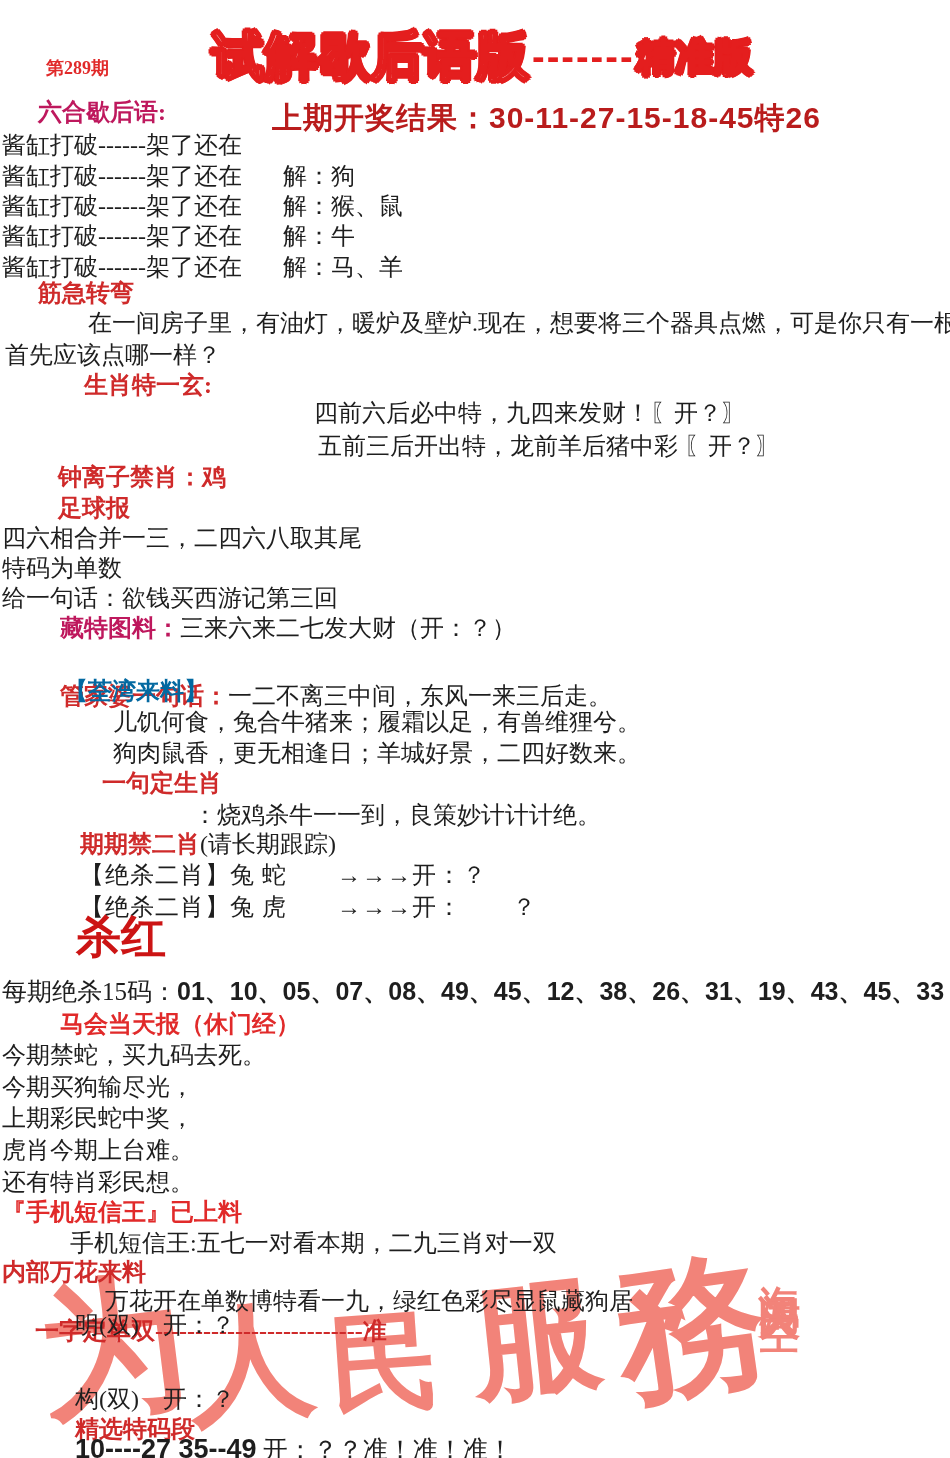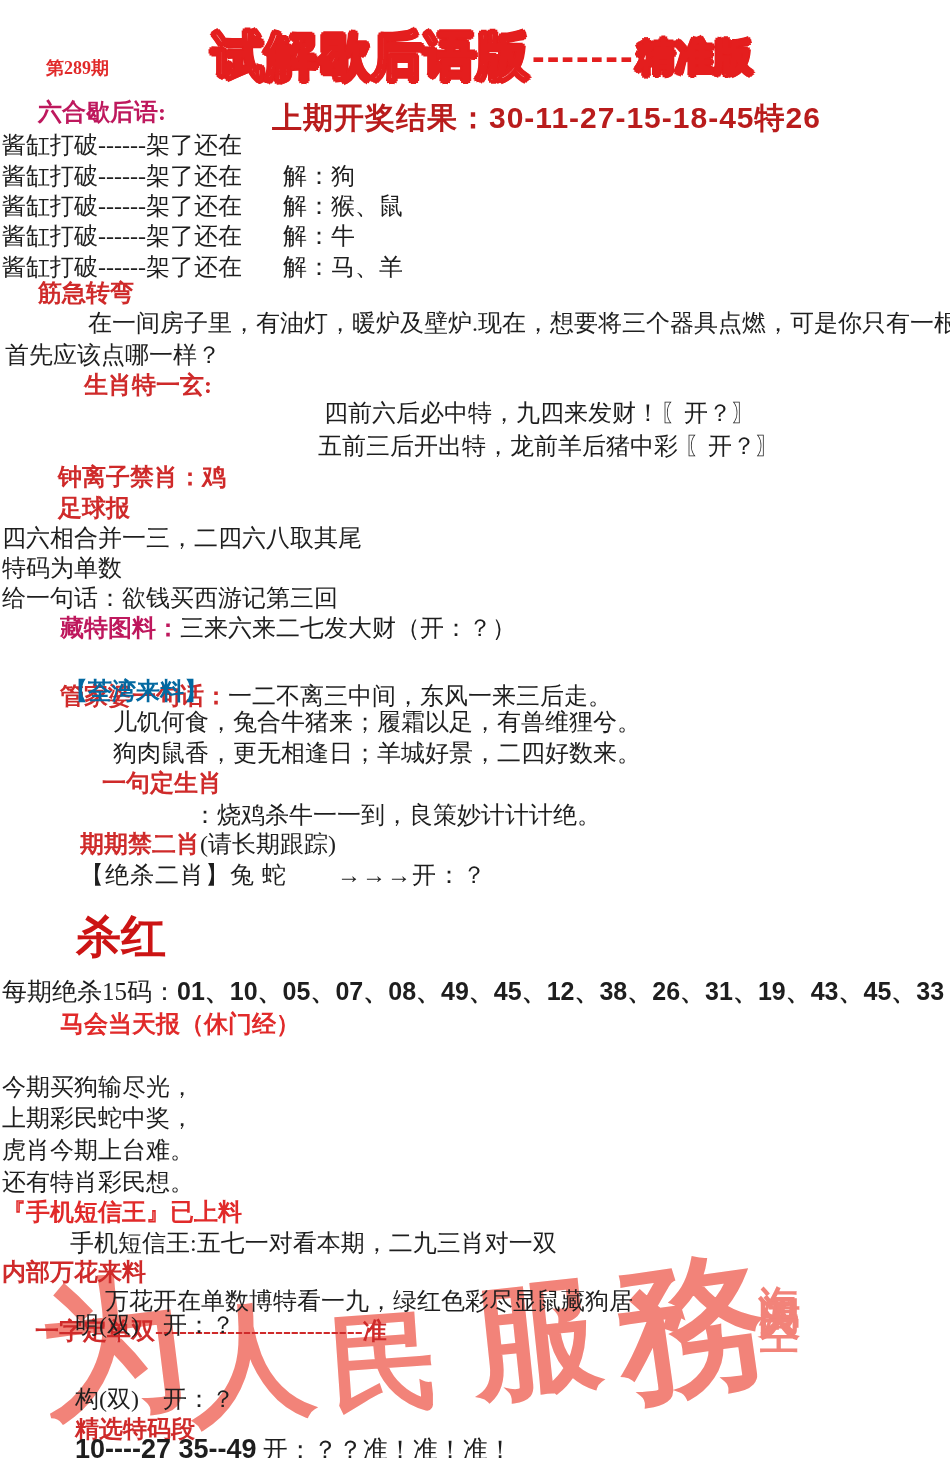--- a/index.html
+++ b/index.html
@@ -105,21 +105,21 @@
     <div class="ln" style="left:2px; top:223px;">酱缸打破------架了还在</div>
     <div class="ln" style="left:283px; top:223px;">解：牛</div>
     <div class="ln" style="left:2px; top:254px;">酱缸打破------架了还在</div>
     <div class="ln" style="left:283px; top:254px;">解：马、羊</div>
 
     <div class="ln red-head" style="left:38px; top:280px;">筋急转弯</div>
     <div class="ln" style="left:88px; top:310px;">在一间房子里，有油灯，暖炉及壁炉.现在，想要将三个器具点燃，可是你只有一根火柴.请问</div>
     <div class="ln" style="left:5px; top:342px;">首先应该点哪一样？</div>
 
     <div class="ln red-head" style="left:84px; top:372px;">生肖特一玄:</div>
-    <div class="ln" style="left:324px; top:400px;">四前六后必中特，九四来发财！〖开？〗</div>
+    <div class="ln" style="left:314px; top:400px;">四前六后必中特，九四来发财！〖开？〗</div>
     <div class="ln" style="left:318px; top:433px;">五前三后开出特，龙前羊后猪中彩 〖开？〗</div>
 
     <div class="ln red-head" style="left:58px; top:464px;">钟离子禁肖：鸡</div>
     <div class="ln red-head" style="left:58px; top:495px;">足球报</div>
     <div class="ln" style="left:2px; top:525px;">四六相合并一三，二四六八取其尾</div>
     <div class="ln" style="left:2px; top:555px;">特码为单数</div>
     <div class="ln" style="left:2px; top:585px;">给一句话：欲钱买西游记第三回</div>
 
     <div class="ln" style="left:60px; top:615px;">
       <span class="red-muted">藏特图料：</span><span>三来六来二七发大财（开：？）</span>
@@ -132,27 +132,29 @@
     <div class="ln" style="left:113px; top:709px;">儿饥何食，兔合牛猪来；履霜以足，有兽维狸兮。</div>
     <div class="ln" style="left:113px; top:740px;">狗肉鼠香，更无相逢日；羊城好景，二四好数来。</div>
 
     <div class="ln red-head" style="left:102px; top:770px;">一句定生肖</div>
     <div class="ln" style="left:193px; top:802px;">：烧鸡杀牛一一到，良策妙计计计绝。</div>
 
     <div class="ln" style="left:80px; top:831px;">
       <span class="red-head">期期禁二肖</span><span>(请长期跟踪)</span>
     </div>
     <div class="ln arrow-row" style="left:80px; top:862px;">【绝杀二肖】兔 蛇　　→→→开：？</div>
+    <div class="ln arrow-row" style="left:80px; top:894px;">【绝杀二肖】兔 虎　　→→→开：　　？</div>
 
     <div class="ln kill-red-title">杀红</div>
     <div class="ln" style="left:2px; top:977px; font-size:25px;">
       <span>每期绝杀15码：</span><span class="sans bold">01、10、05、07、08、49、45、12、38、26、31、19、43、45、33 。</span>
     </div>
 
     <div class="ln red-head" style="left:60px; top:1011px; color:#e12a2a;">马会当天报（休门经）</div>
+    <div class="ln" style="left:2px; top:1042px;">今期禁蛇，买九码去死。</div>
     <div class="ln" style="left:2px; top:1074px;">今期买狗输尽光，</div>
     <div class="ln" style="left:2px; top:1105px;">上期彩民蛇中奖，</div>
     <div class="ln" style="left:2px; top:1137px;">虎肖今期上台难。</div>
     <div class="ln" style="left:2px; top:1169px;">还有特肖彩民想。</div>
 
     <div class="ln red-head" style="left:2px; top:1199px; color:#e12a2a;">『手机短信王』已上料</div>
     <div class="ln" style="left:70px; top:1230px;">手机短信王:五七一对看本期，二九三肖对一双</div>
 
     <div class="ln red-head" style="left:2px; top:1259px;">内部万花来料</div>
     <div class="ln" style="left:105px; top:1288px;">万花开在单数博特看一九，绿红色彩尽显鼠藏狗居</div>

